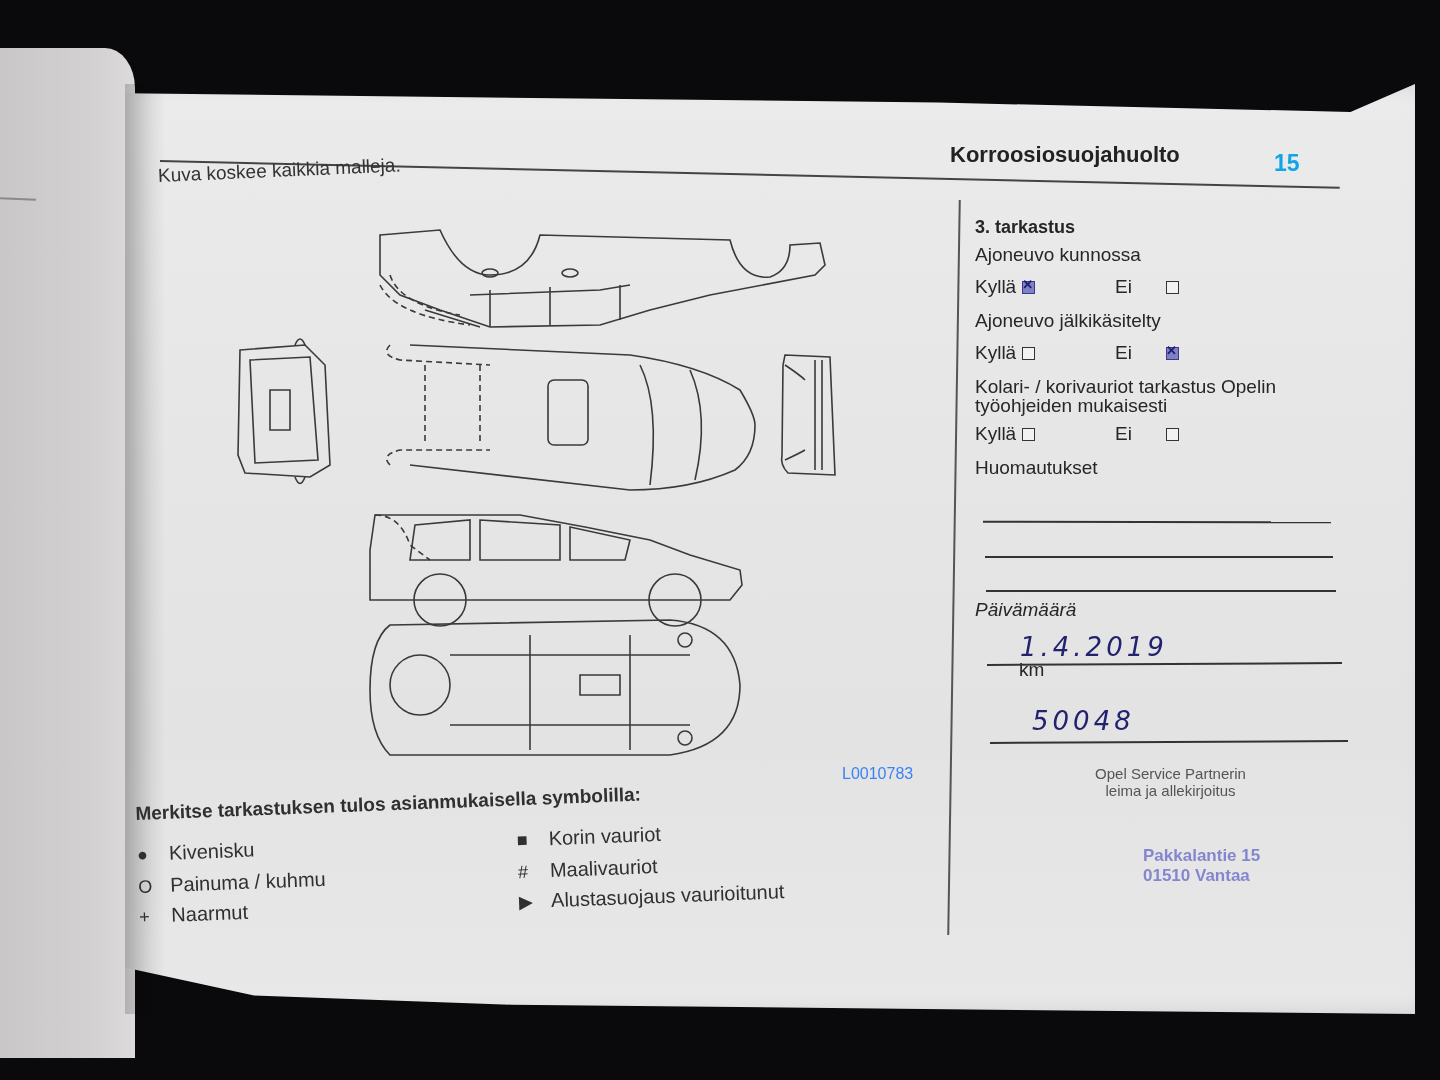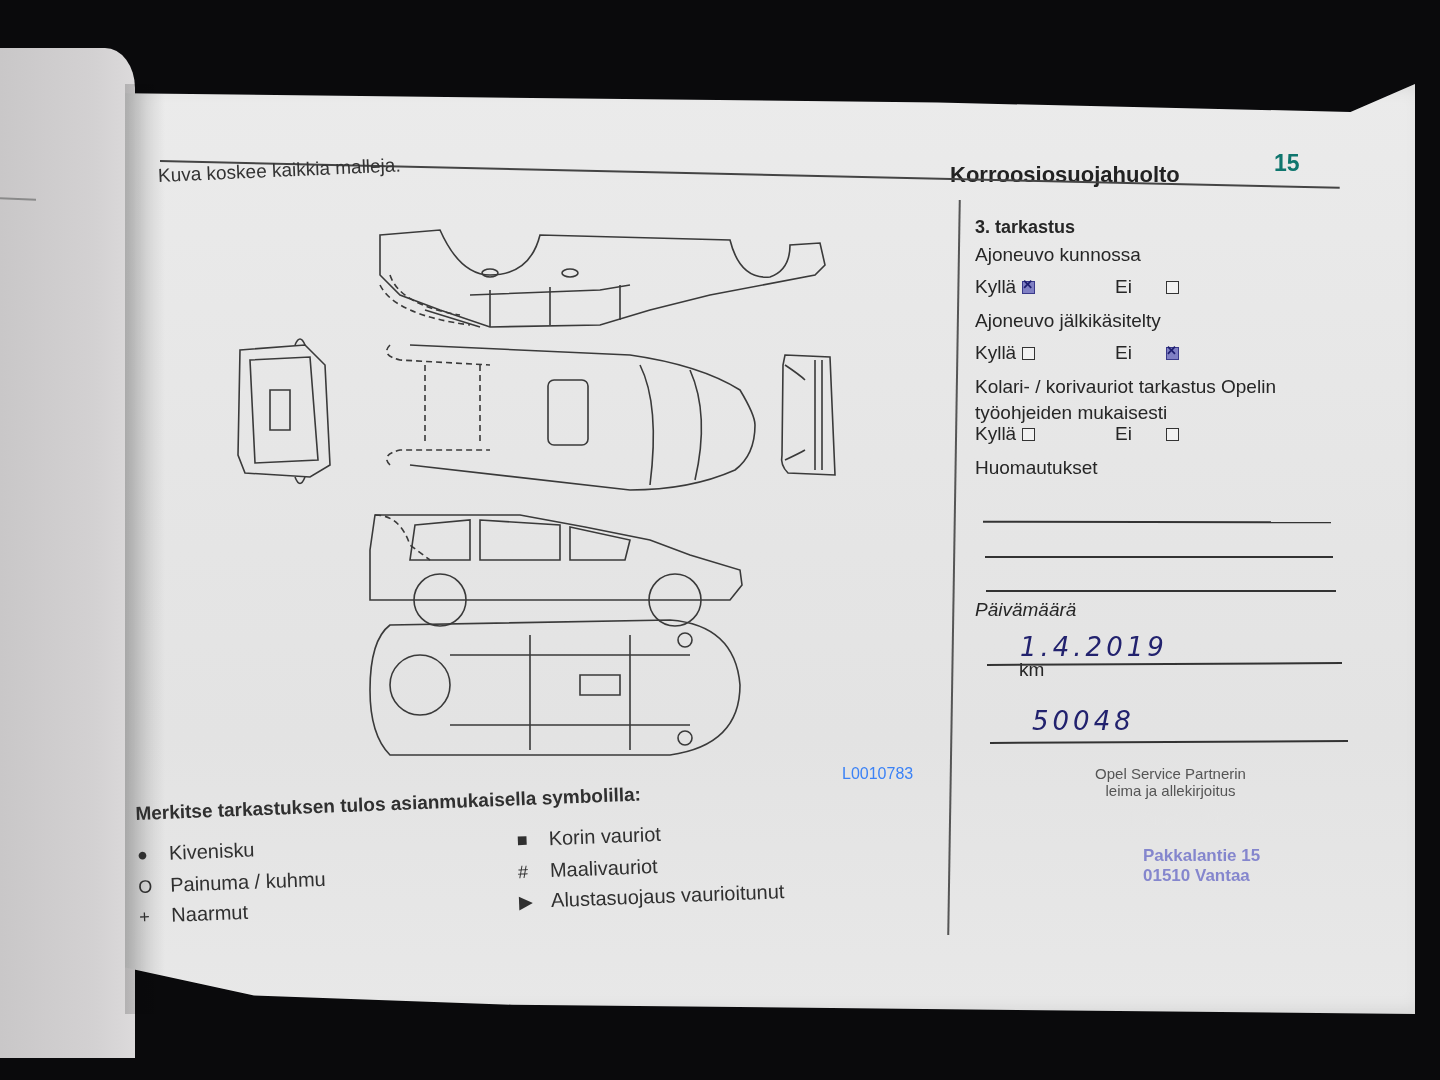--- a/index.html
+++ b/index.html
@@ -21,22 +21,22 @@
   
   .page {
     position:absolute; left:125px; top:84px; width:1290px; height:930px;
     background:linear-gradient(180deg,#ebebeb 0%,#e6e6e6 40%,#e3e3e3 70%,#e8e8e8 100%);
     clip-path:polygon(0 1%, 63% 2%, 95% 3%, 100% 0%, 100% 96%, 100% 100%, 30% 99%, 10% 98%, 0 95%);
     box-shadow: inset 10px 0 20px rgba(0,0,0,0.12);
   }
   .page-inner-shade { position:absolute; left:125px; top:84px; width:40px; height:930px;
     background:linear-gradient(90deg,rgba(0,0,0,0.18),rgba(0,0,0,0)); pointer-events:none; }
 
-  .header-title { position:absolute; left:950px; top:142px; font-size:22px; font-weight:bold; color:#222;margin-top:20px; }
-  .page-number { position:absolute; left:1274px; top:150px; font-size:23px; font-weight:bold; color:#0f766e; }
+  .header-title { position:absolute; left:950px; top:142px; font-size:22px; font-weight:bold; color:#222; }
+  .page-number { position:absolute; left:1274px; top:150px; font-size:23px; font-weight:bold; color:#0ea5e9; }
   .header-rule { position:absolute; left:160px; top:160px; width:1180px; height:2px; background:#444;
     transform:rotate(1.3deg); transform-origin:left center; }
   .caption { position:absolute; left:158px; top:165px; font-size:19px; color:#333; transform:rotate(-2.5deg); transform-origin:left center; }
 
   .vdivider { position:absolute; left:953px; top:200px; width:2px; height:735px; background:#555; transform:rotate(0.9deg); }
 
   .form { position:absolute; left:975px; top:215px; width:370px; color:#262626; }
   .form .row { position:absolute; left:0; white-space:nowrap; font-size:19px; }
   .form .bold { font-weight:bold; font-size:18px; }
   .cb { display:inline-block; width:11px; height:11px; border:1.5px solid #333; vertical-align:middle; margin-left:6px; position:relative; background:#f2f2f2; }
@@ -142,21 +142,21 @@
   <div class="row" style="top:61px;">
     <span>Kyllä</span><span class="cb checked"></span>
     <span class="ei-col"><span>Ei</span><span class="cb"></span></span>
   </div>
   <div class="row" style="top:95px;">Ajoneuvo jälkikäsitelty</div>
   <div class="row" style="top:127px;">
     <span>Kyllä</span><span class="cb"></span>
     <span class="ei-col"><span>Ei</span><span class="cb checked"></span></span>
   </div>
   <div class="row" style="top:161px;">Kolari- / korivauriot tarkastus Opelin</div>
-  <div class="row" style="top:187px;">työohjeiden mukaisesti</div>
+  <div class="row" style="top:180px;">työohjeiden mukaisesti</div>
   <div class="row" style="top:208px;">
     <span>Kyllä</span><span class="cb"></span>
     <span class="ei-col"><span>Ei</span><span class="cb"></span></span>
   </div>
   <div class="row" style="top:242px;">Huomautukset</div>
   <div class="row" style="top:384px;font-style:italic;">Päivämäärä</div>
   <div class="row" style="top:444px;margin-left:44px;">km</div>
 </div>
 
 <div class="line" style="left:983px; top:521px; width:348px; transform:rotate(0.1deg);"></div>

